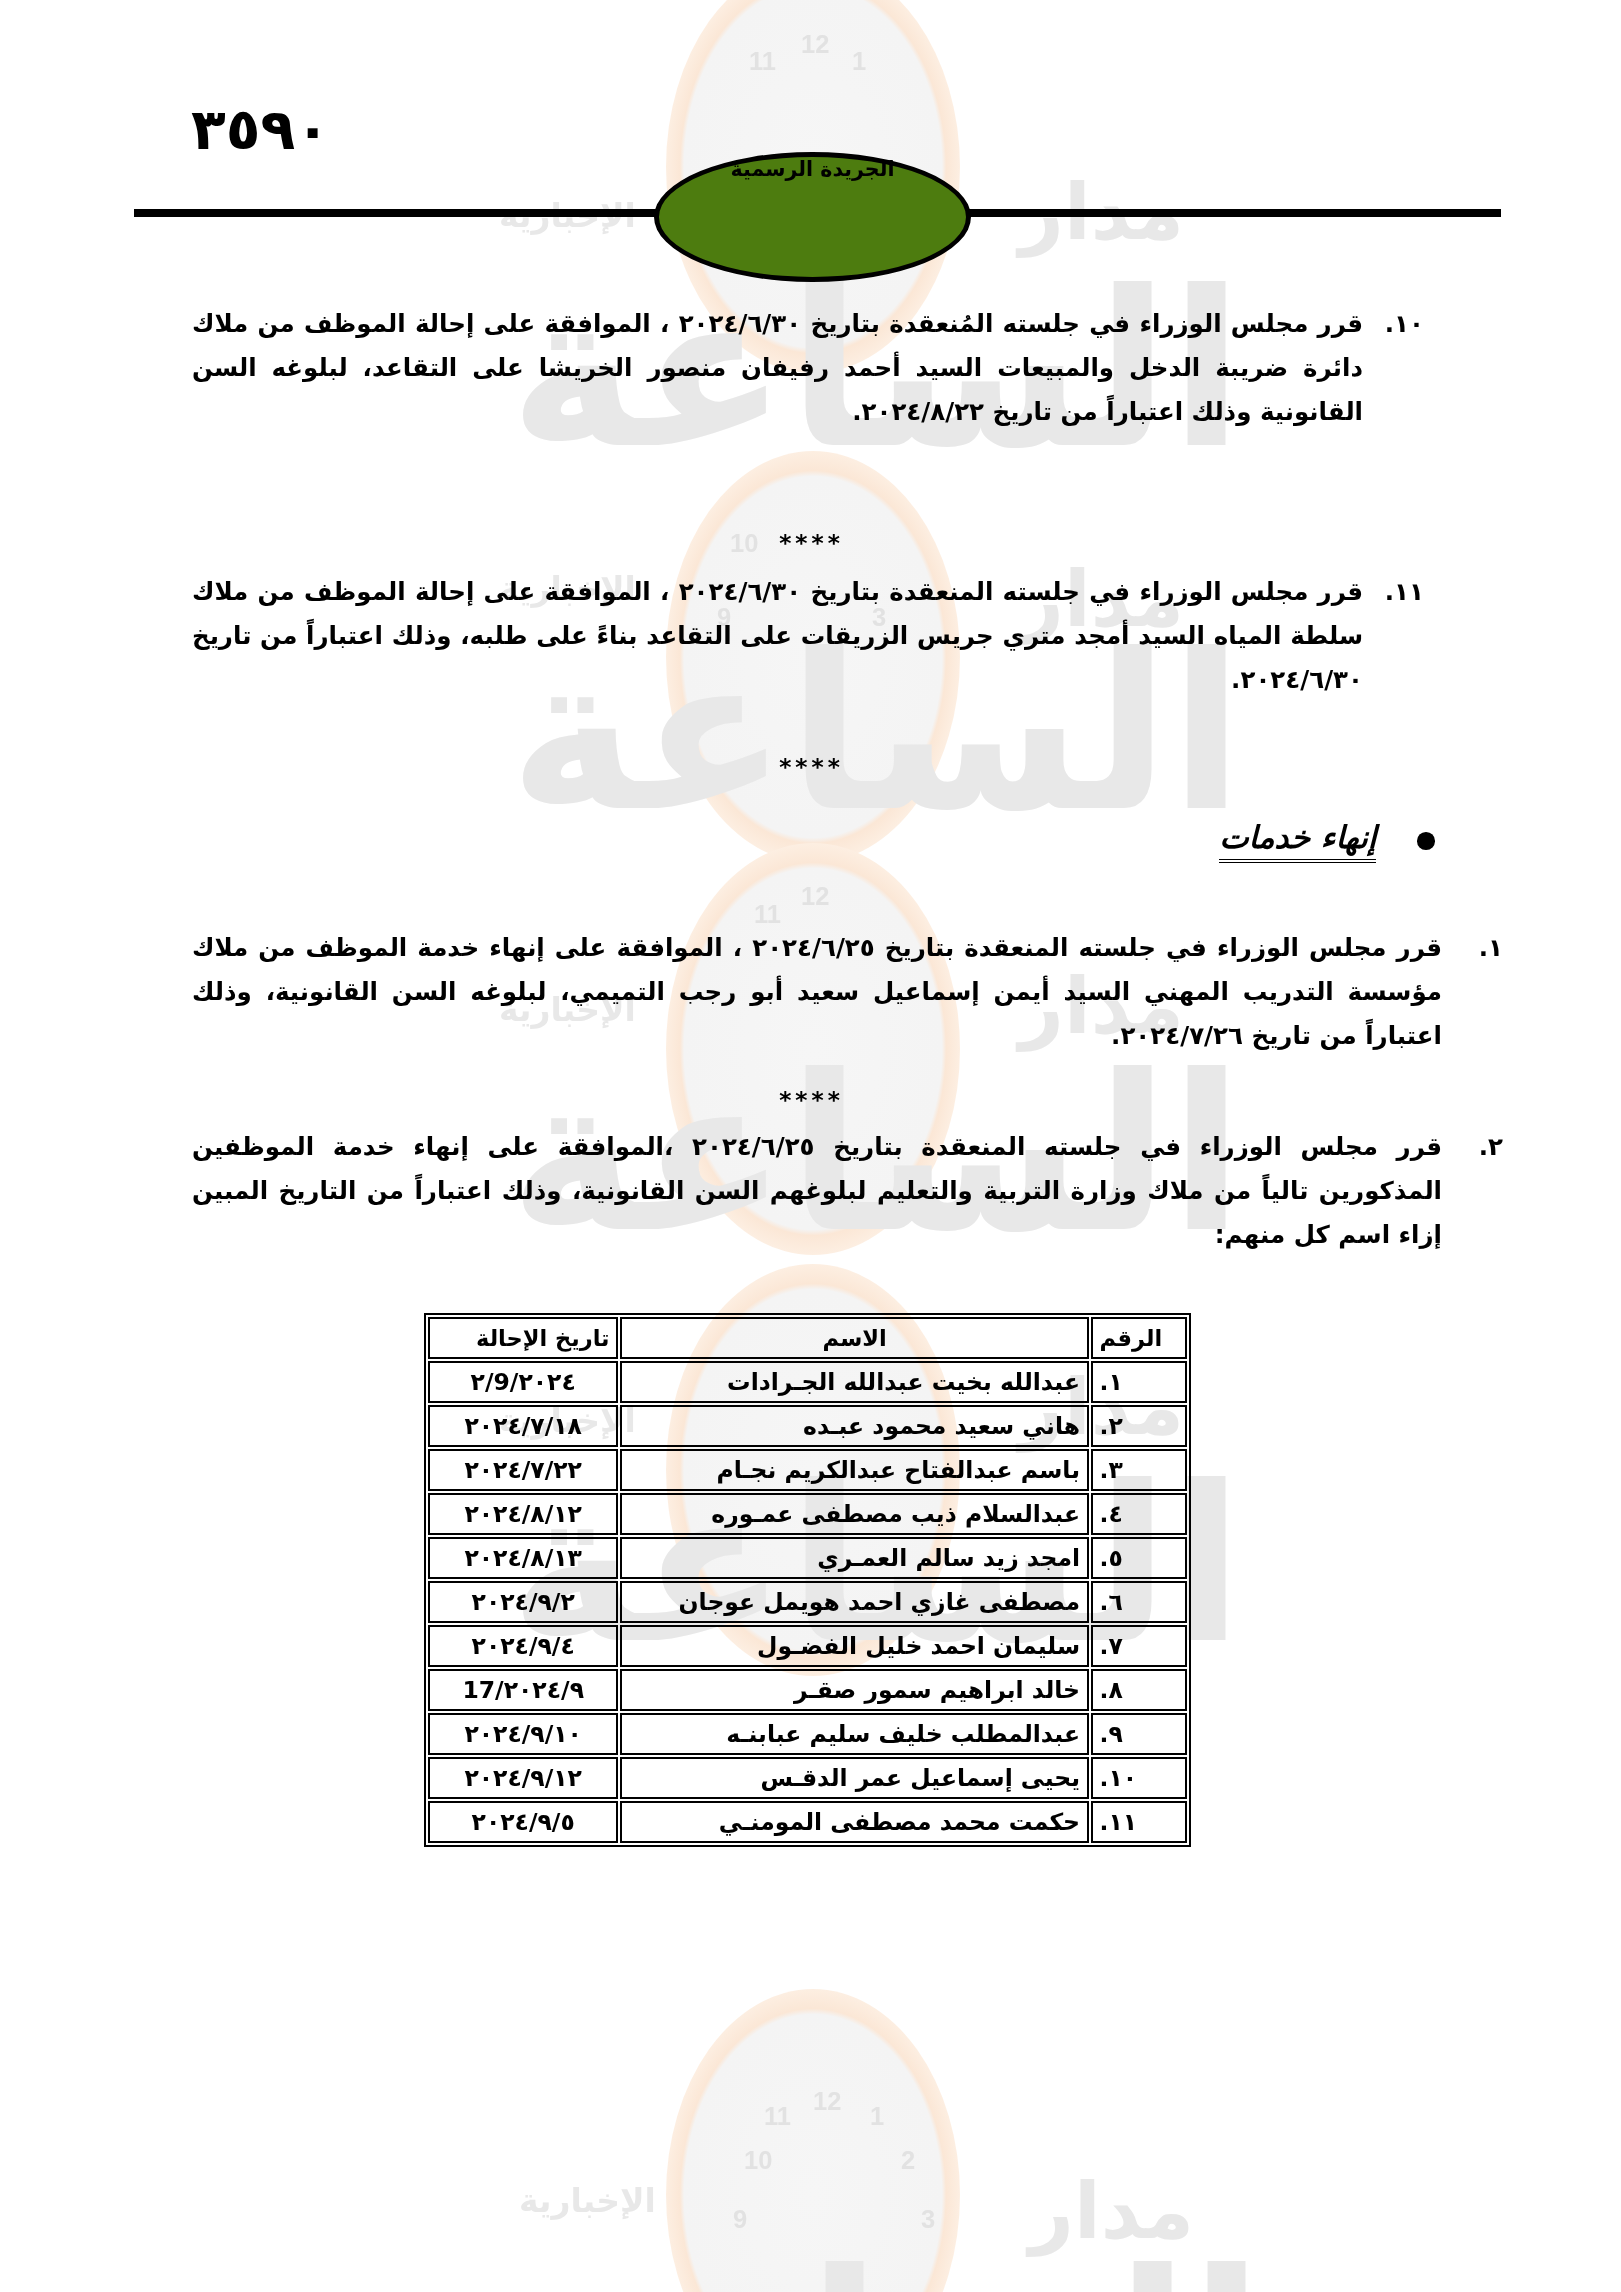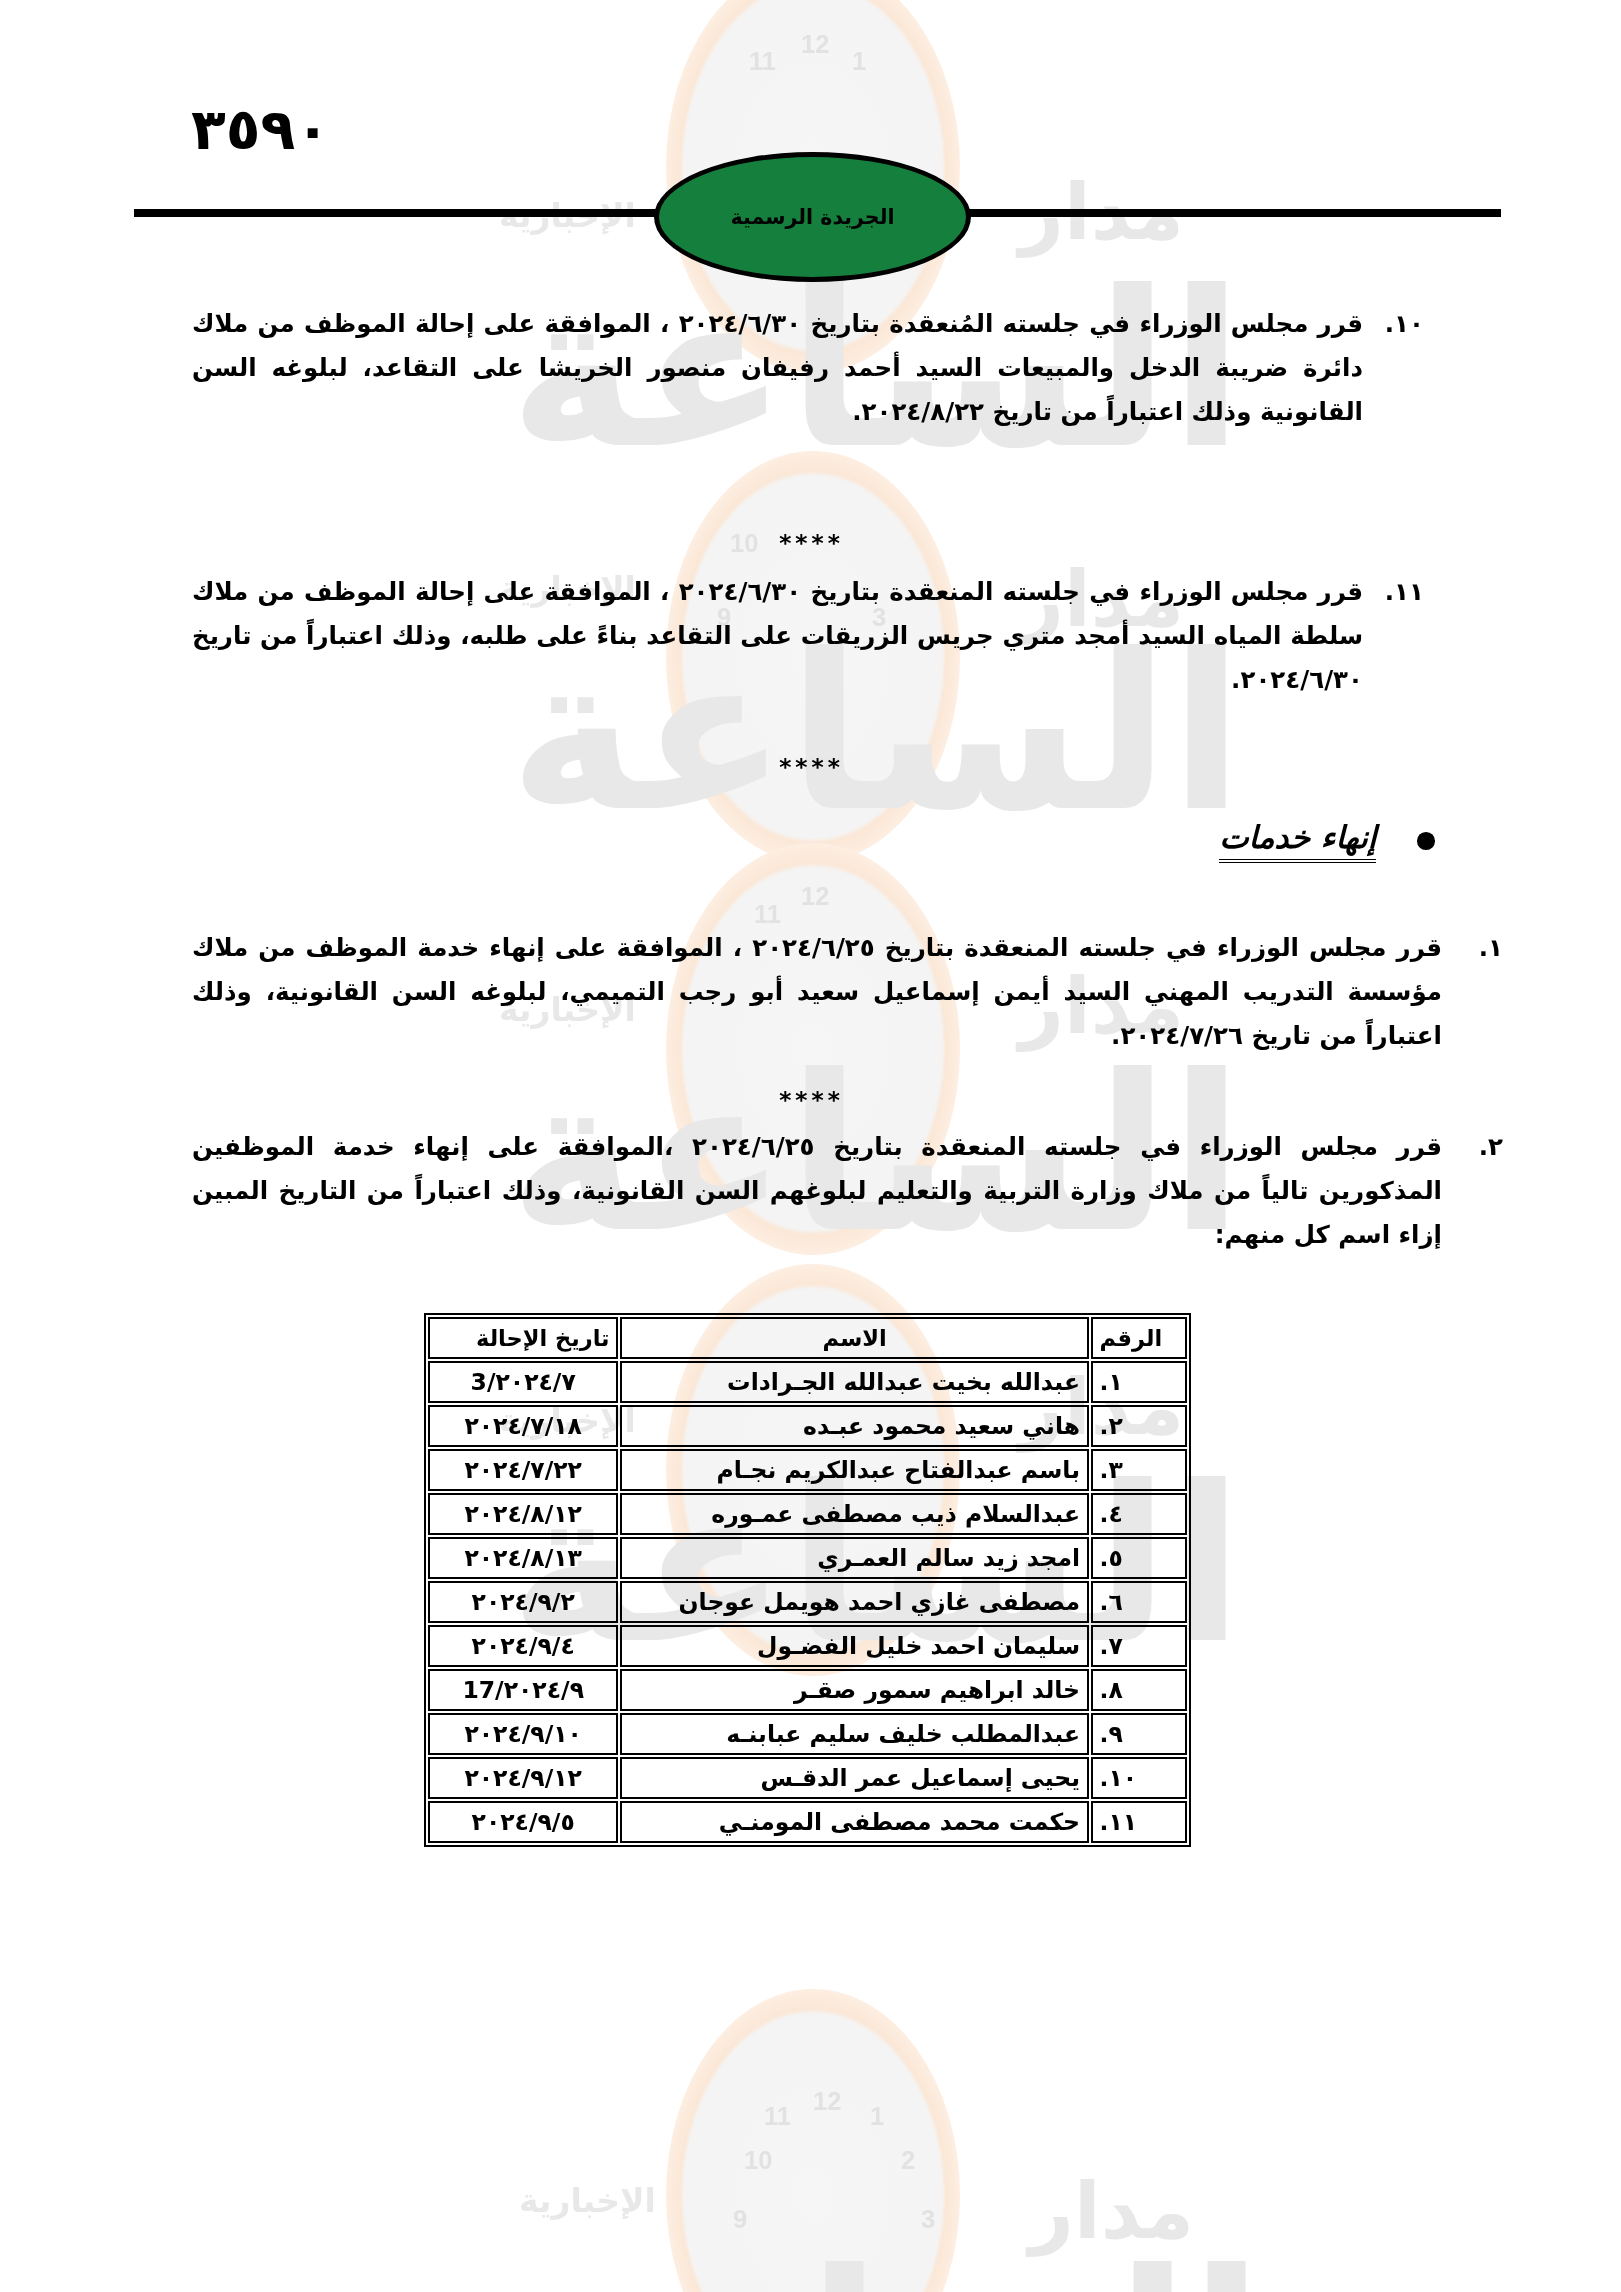--- a/index.html
+++ b/index.html
@@ -27,22 +27,22 @@
     
     .page-number {
       position: absolute; left: 191px; top: 96px; font-size: 57px; font-weight: bold;
       letter-spacing: 7.8px; font-family: "DejaVu Sans", sans-serif; direction: rtl;
     }
     .header-rule {
       position: absolute; left: 134px; top: 209px; width: 1367px; height: 7.8px; background: #000;
     }
     .header-oval {
       position: absolute; left: 654px; top: 152px; width: 307px; height: 120px;
-      border: 5.9px solid #000; border-radius: 50%; background: #15803d;
-      display: flex; align-items: center; justify-content: center;
+      border: 5.9px solid #000; border-radius: 50%; background: #4d7c0f;
+      display: flex; align-items: flex-start; justify-content: center;
     }
     .header-oval span {
       font-size: 20.6px; font-weight: bold; font-family: "DejaVu Sans", sans-serif; direction: rtl;
     }
 
     
     .para {
       position: absolute; left: 192px; width: 1171px; direction: rtl; text-align: justify;
       text-align-last: right;
       font-size: 24.5px; line-height: 44px; font-weight: bold;
@@ -183,21 +183,21 @@
     <tr>
       <th class="c-num">الرقم</th>
       <th class="c-name">الاسم</th>
       <th class="c-date">تاريخ الإحالة</th>
     </tr>
   </thead>
   <tbody>
     <tr>
       <td class="c-num">١.</td>
       <td class="c-name">عبدالله بخيت عبدالله الجـرادات</td>
-      <td class="c-date">٢٠٢٤/٧/3</td>
+      <td class="c-date">٢٠٢٤/9/٢</td>
     </tr>
     <tr>
       <td class="c-num">٢.</td>
       <td class="c-name">هاني سعيد محمود عبـده</td>
       <td class="c-date">٢٠٢٤/٧/١٨</td>
     </tr>
     <tr>
       <td class="c-num">٣.</td>
       <td class="c-name">باسم عبدالفتاح عبدالكريم نجـام</td>
       <td class="c-date">٢٠٢٤/٧/٢٢</td>

